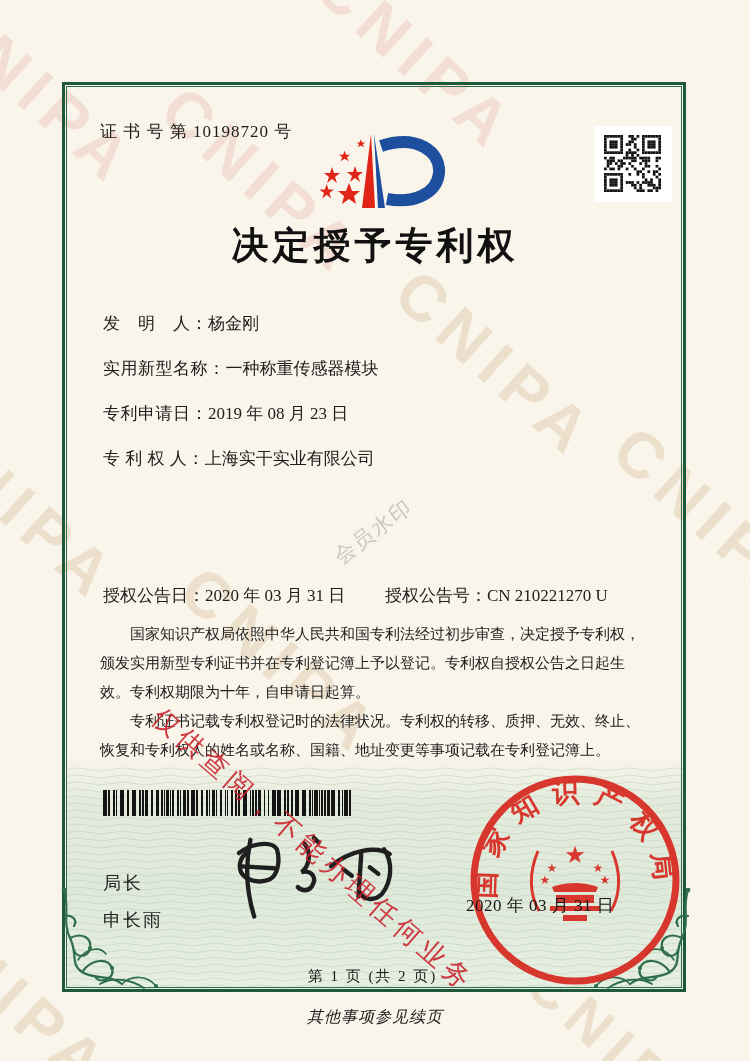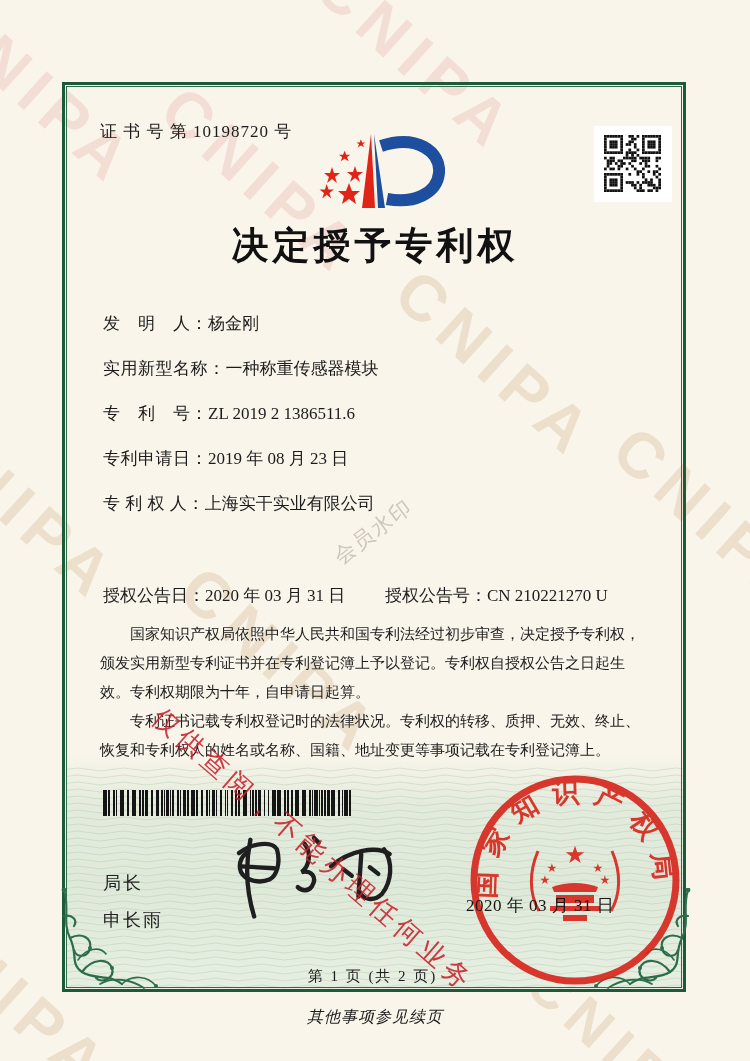--- a/index.html
+++ b/index.html
@@ -390,23 +390,20 @@
 <div class="abs title">决定授予专利权</div>
 
 <div class="abs fields">
   <div class="frow">
     <span class="lab">发　明　人：</span><span>杨金刚</span>
   </div>
   <div class="frow">
     <span class="lab">实用新型名称：</span><span>一种称重传感器模块</span>
   </div>
   <div class="frow">
-    <span class="lab">专　利　号：</span><span>ZL 2019 2 1386511.6</span>
-  </div>
-  <div class="frow">
     <span class="lab">专利申请日：</span><span>2019 年 08 月 23 日</span>
   </div>
   <div class="frow">
     <span class="lab">专 利 权 人：</span><span>上海实干实业有限公司</span>
   </div>
 </div>
 
 <div class="abs grant-row">
   <span class="lab">授权公告日：</span><span>2020 年 03 月 31 日</span>
   <span class="grant-no">

